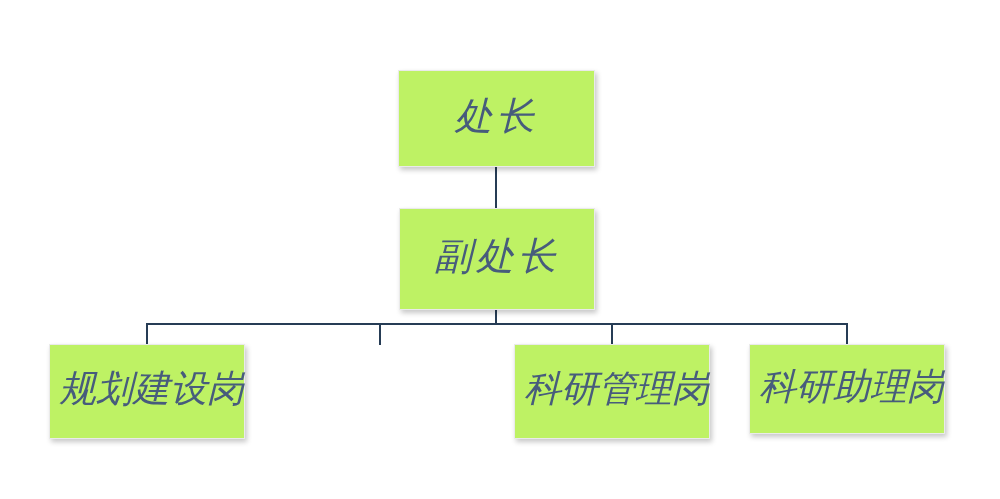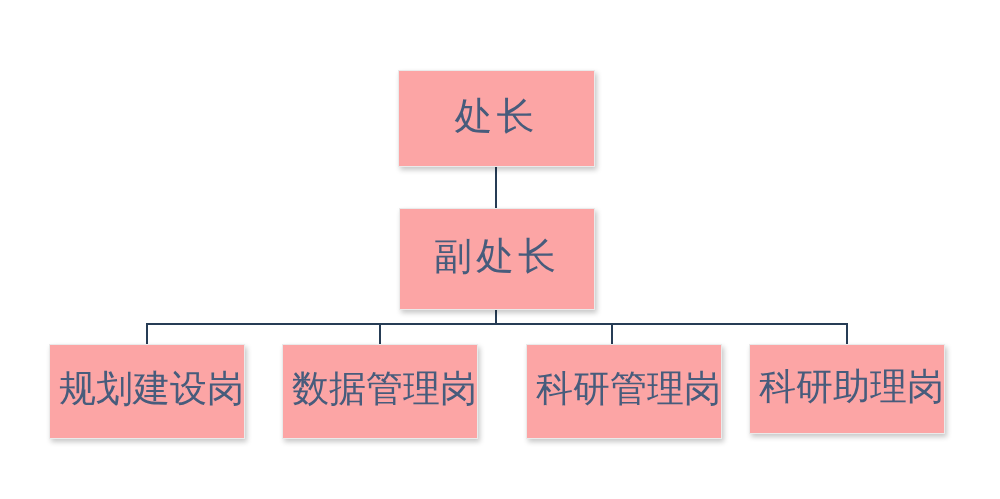--- a/index.html
+++ b/index.html
@@ -11,44 +11,45 @@
     position: relative;
     width: 1000px;
     height: 499px;
     background: #ffffff;
     font-family: "Liberation Sans", "DejaVu Sans", sans-serif;
     overflow: hidden;
   }
   .node {
     position: absolute;
     box-sizing: border-box;
-    background: #fca5a5;
+    background: #bef264;
     border: 1px solid #eaeaea;
     box-shadow: 2px 3px 5px rgba(0, 0, 0, 0.22);
     display: flex;
     align-items: center;
     justify-content: center;
     color: #475c7c;
     font-size: 38px;
     line-height: 1;
     padding-bottom: 6px;
     white-space: nowrap;
+    font-style: italic;
   }
   .node.lvl-top { letter-spacing: 4px; }
   .node.lvl-bottom { letter-spacing: 0px; font-size: 37px; justify-content: flex-end; }
   .line {
     position: absolute;
     background: #263c55;
   }
   
   #node-director { left: 398px; top: 70px;  width: 197px; height: 97px; }
   #node-deputy   { left: 399px; top: 208px; width: 196px; height: 102px; }
   #node-pos-0    { left: 49px;  top: 344px; width: 196px; height: 95px; }
   #node-pos-1    { left: 282px; top: 344px; width: 196px; height: 95px; }
-  #node-pos-2    { left: 526px; top: 344px; width: 196px; height: 95px; }
+  #node-pos-2    { left: 514px; top: 344px; width: 196px; height: 95px; }
   #node-pos-3    { left: 749px; top: 344px; width: 196px; height: 90px; }
   
   #conn-director-deputy { left: 495px; top: 167px; width: 2px;   height: 42px; }
   #conn-deputy-stem     { left: 495px; top: 303px; width: 2px;   height: 22px; }
   #conn-horizontal-bar  { left: 146px; top: 323px; width: 702px; height: 2px;  }
   #conn-drop-0          { left: 146px; top: 323px; width: 2px;   height: 22px; }
   #conn-drop-1          { left: 379px; top: 323px; width: 2px;   height: 22px; }
   #conn-drop-2          { left: 611px; top: 323px; width: 2px;   height: 22px; }
   #conn-drop-3          { left: 846px; top: 323px; width: 2px;   height: 22px; }
 </style>
@@ -69,23 +70,20 @@
     <span>处长</span>
   </div>
 
   <div class="node lvl-top" id="node-deputy">
     <span>副处长</span>
   </div>
 
   <div class="node lvl-bottom" id="node-pos-0">
     <span>规划建设岗</span>
   </div>
-  <div class="node lvl-bottom" id="node-pos-1">
-    <span>数据管理岗</span>
-  </div>
   <div class="node lvl-bottom" id="node-pos-2">
     <span>科研管理岗</span>
   </div>
   <div class="node lvl-bottom" id="node-pos-3">
     <span>科研助理岗</span>
   </div>
 
 </div>
 
 </body></html>

